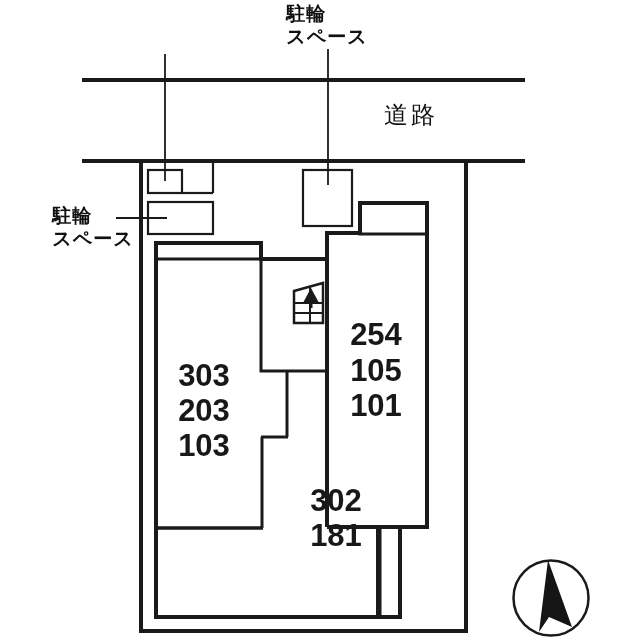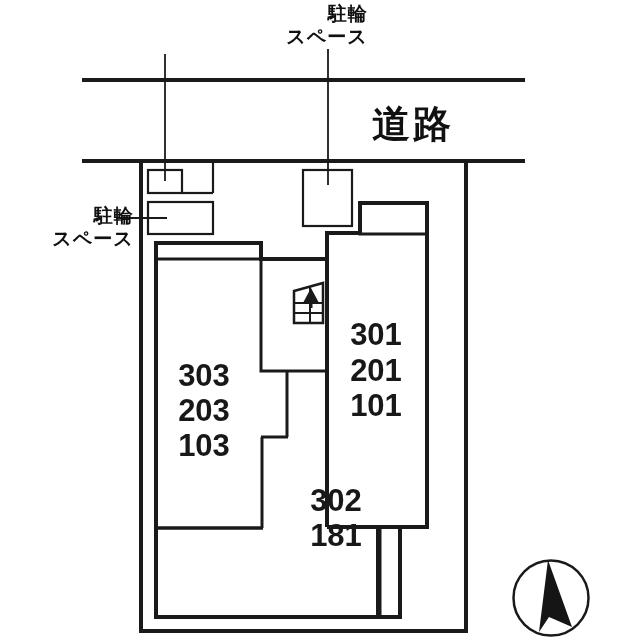--- a/index.html
+++ b/index.html
@@ -18,27 +18,28 @@
     color: #111111;
     white-space: nowrap;
     -webkit-user-select: none;
     user-select: none;
   }
   .label-jp {
     font-size: 19px;
     font-weight: 700;
     letter-spacing: 1px;
     line-height: 23px;
-    text-align: right;
+    text-align: left;
     transform: translateX(-50%);
   }
   .road-label {
-    font-size: 38px;
-    font-weight: 700;
+    font-size: 24px;
+    font-weight: 400;
     letter-spacing: 3px;
+    margin-left: 12px;
   }
   .unit-numbers {
     font-size: 31px;
     font-weight: 700;
     line-height: 35px;
     text-align: center;
     transform: translateX(-50%);
     color: #181818;
   }
 </style>
@@ -123,22 +124,22 @@
 
   <div class="txt road-label" style="left:372px; top:99px;">道路</div>
 
   <div class="txt unit-numbers" style="left:204px; top:338px;margin-top:20px;">
     <div>303</div>
     <div>203</div>
     <div>103</div>
   </div>
 
   <div class="txt unit-numbers" style="left:376px; top:317px; line-height:35.5px;">
-    <div>301</div>
-    <div>201</div>
+    <div>254</div>
+    <div>105</div>
     <div>101</div>
   </div>
 
   <div class="txt unit-numbers" style="left:294px; top:483px;margin-left:42px;">
     <div>302</div>
     <div>181</div>
   </div>
 
 </div>
 

